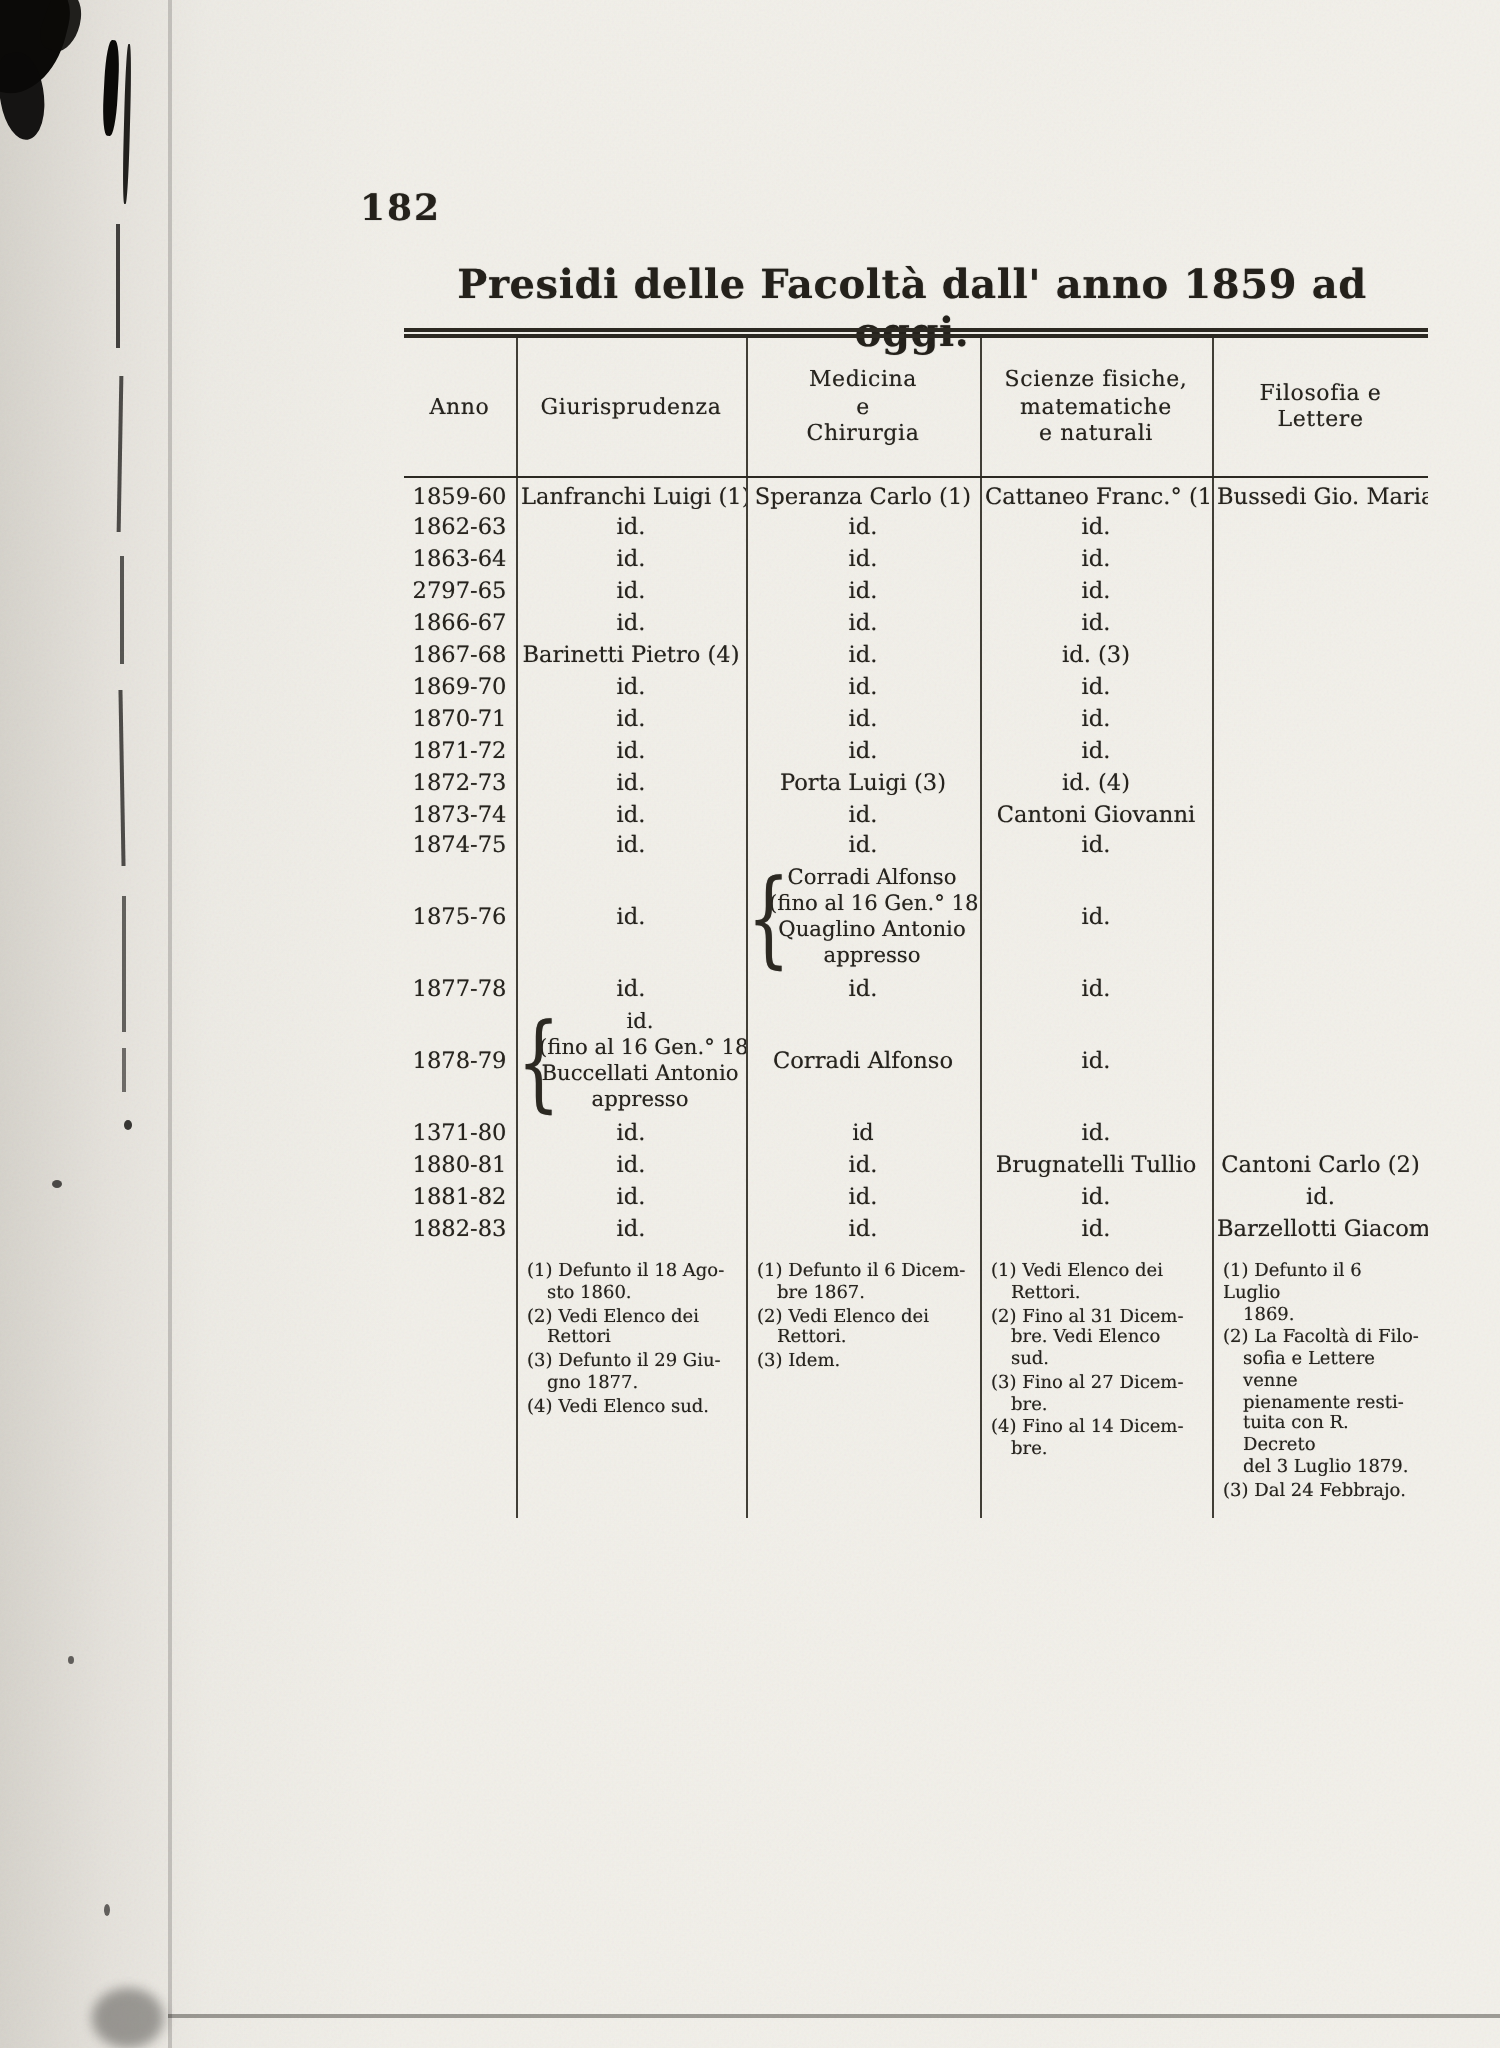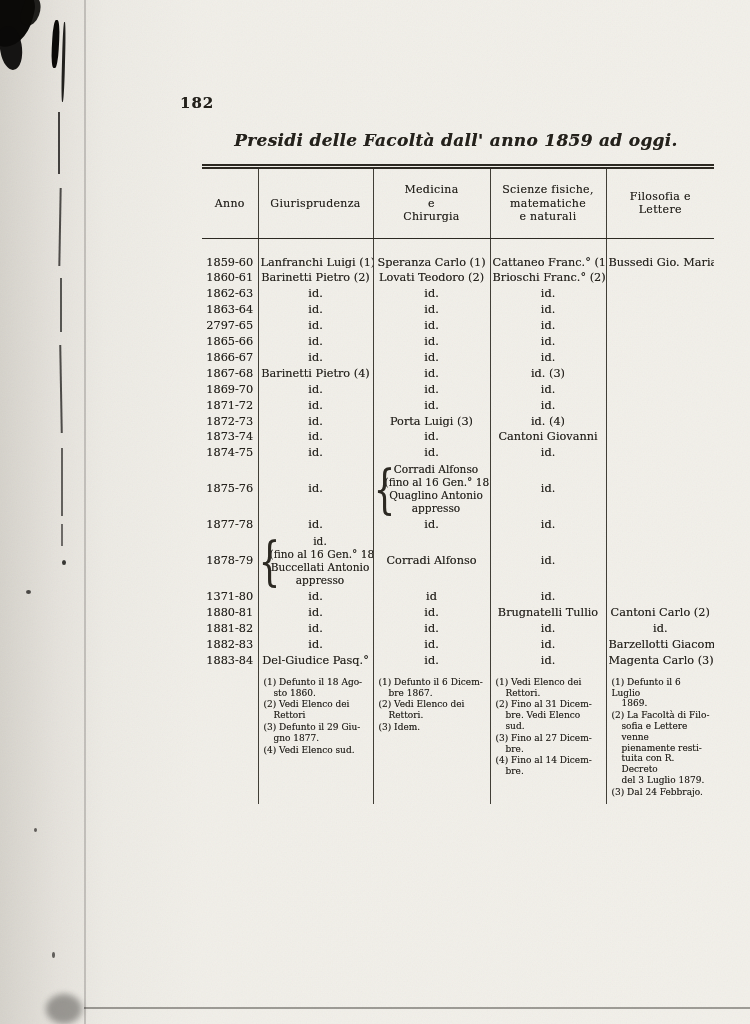--- a/index.html
+++ b/index.html
@@ -32,28 +32,27 @@
   .a-dot1 { left:62px; top:560px; width:4px; height:5px; border-radius:50%; opacity:.8; }
   .a-dot2 { left:26px; top:590px; width:5px; height:4px; border-radius:50%; opacity:.7; }
   .a-dot3 { left:34px; top:828px; width:3px; height:4px; border-radius:50%; opacity:.6; }
   .a-dot4 { left:52px; top:952px; width:3px; height:6px; border-radius:50%; opacity:.6; }
   .a-smudge { left:46px; top:994px; width:36px; height:30px; border-radius:50%; opacity:.35; filter:blur(3px); }
   .a-edge-v { left:84px; top:0; width:2px; height:1024px; background:rgba(20,18,14,.18); }
   .a-edge-b { left:84px; top:1007px; width:666px; height:2px; background:rgba(20,18,14,.38); }
 
   .page-number {
     position:absolute; left:180px; top:94px;
-    font-size:15px; font-weight:700; letter-spacing:1px;
+    font-size:18px; font-weight:700; letter-spacing:1px;
     text-shadow:0 0 .5px rgba(0,0,0,.55);
   }
   .doc-title {
     position:absolute; left:200px; top:130px; width:512px;
-    text-align:center; font-size:17px; font-weight:700; letter-spacing:.3px;
+    text-align:center; font-size:20px; font-weight:700; letter-spacing:.3px;
     text-shadow:0 0 .5px rgba(0,0,0,.5);
-    font-style:italic;
   }
 
   .table-wrap {
     position:absolute; left:202px; top:164px; width:512px;
     border-top:5px double #2c2922;
   }
   table {
     width:100%; border-collapse:collapse; table-layout:fixed;
     color:#26231d; text-shadow:0 0 .4px rgba(0,0,0,.45);
   }
@@ -67,21 +66,21 @@
     height:69px; vertical-align:middle; text-align:center;
     font-weight:400; font-size:11px; line-height:13.5px; letter-spacing:.3px;
     border-bottom:1.5px solid #2c2922; padding:4px 2px;
   }
   .vline { border-left:1px solid #413e36; }
 
   tbody.body-rows td {
     text-align:center; font-size:11.3px; line-height:15.9px;
     vertical-align:middle; padding:0 2px; white-space:nowrap; overflow:hidden;
   }
-  tbody.body-rows tr:first-child td { padding-top:16px; }
+  tbody.body-rows tr:first-child td { padding-top:2px; }
   td.vtop { vertical-align:top; padding-top:2px; }
   .cell-inner { position:relative; }
   .cell-inner.multi { line-height:13px; font-size:10.6px; padding:2px 0; }
   .cell-inner.has-brace { padding-left:9px; }
   .brace {
     position:absolute; left:-5px; top:50%;
     transform:translateY(-50%) scaleY(1.25) scaleX(.8);
     font-size:42px; font-weight:400; color:#2c2922;
   }
 
@@ -150,35 +149,20 @@
               <div class="cell-inner">Speranza Carlo (1)</div>
             </td>
             <td class="vline">
               <div class="cell-inner">Cattaneo Franc.° (1)</div>
             </td>
             <td class="vline">
               <div class="cell-inner">Bussedi Gio. Maria (1)</div>
             </td>
           </tr>
           <tr>
-            <td>1860-61</td>
-            <td class="vline">
-              <div class="cell-inner">Barinetti Pietro (2)</div>
-            </td>
-            <td class="vline">
-              <div class="cell-inner">Lovati Teodoro (2)</div>
-            </td>
-            <td class="vline">
-              <div class="cell-inner">Brioschi Franc.° (2)</div>
-            </td>
-            <td class="vline">
-              <div class="cell-inner"></div>
-            </td>
-          </tr>
-          <tr>
             <td>1862-63</td>
             <td class="vline">
               <div class="cell-inner">id.</div>
             </td>
             <td class="vline">
               <div class="cell-inner">id.</div>
             </td>
             <td class="vline">
               <div class="cell-inner">id.</div>
             </td>
@@ -210,35 +194,20 @@
               <div class="cell-inner">id.</div>
             </td>
             <td class="vline">
               <div class="cell-inner">id.</div>
             </td>
             <td class="vline">
               <div class="cell-inner"></div>
             </td>
           </tr>
           <tr>
-            <td>1865-66</td>
-            <td class="vline">
-              <div class="cell-inner">id.</div>
-            </td>
-            <td class="vline">
-              <div class="cell-inner">id.</div>
-            </td>
-            <td class="vline">
-              <div class="cell-inner">id.</div>
-            </td>
-            <td class="vline">
-              <div class="cell-inner"></div>
-            </td>
-          </tr>
-          <tr>
             <td>1866-67</td>
             <td class="vline">
               <div class="cell-inner">id.</div>
             </td>
             <td class="vline">
               <div class="cell-inner">id.</div>
             </td>
             <td class="vline">
               <div class="cell-inner">id.</div>
             </td>
@@ -256,20 +225,35 @@
             </td>
             <td class="vline">
               <div class="cell-inner">id. (3)</div>
             </td>
             <td class="vline">
               <div class="cell-inner"></div>
             </td>
           </tr>
           <tr>
             <td>1869-70</td>
+            <td class="vline">
+              <div class="cell-inner">id.</div>
+            </td>
+            <td class="vline">
+              <div class="cell-inner">id.</div>
+            </td>
+            <td class="vline">
+              <div class="cell-inner">id.</div>
+            </td>
+            <td class="vline">
+              <div class="cell-inner"></div>
+            </td>
+          </tr>
+          <tr>
+            <td>1870-71</td>
             <td class="vline">
               <div class="cell-inner">id.</div>
             </td>
             <td class="vline">
               <div class="cell-inner">id.</div>
             </td>
             <td class="vline">
               <div class="cell-inner">id.</div>
             </td>
             <td class="vline">
@@ -432,35 +416,20 @@
               <div class="cell-inner">id.</div>
             </td>
             <td class="vline">
               <div class="cell-inner">id.</div>
             </td>
             <td class="vline">
               <div class="cell-inner">id.</div>
             </td>
             <td class="vline">
               <div class="cell-inner">Barzellotti Giacomo</div>
-            </td>
-          </tr>
-          <tr>
-            <td>1883-84</td>
-            <td class="vline">
-              <div class="cell-inner">Del-Giudice Pasq.°</div>
-            </td>
-            <td class="vline">
-              <div class="cell-inner">id.</div>
-            </td>
-            <td class="vline">
-              <div class="cell-inner">id.</div>
-            </td>
-            <td class="vline">
-              <div class="cell-inner">Magenta Carlo (3)</div>
             </td>
           </tr>
         </tbody>
       <tbody id="footnote-row" class="footnote-row">
           <tr>
             <td></td>
             <td class="vline">
               <div class="fn">(1) Defunto il 18 Ago-<span class="fn-cont">sto 1860.</span></div>
               <div class="fn">(2) Vedi Elenco dei<span class="fn-cont">Rettori</span></div>
               <div class="fn">(3) Defunto il 29 Giu-<span class="fn-cont">gno 1877.</span></div>

